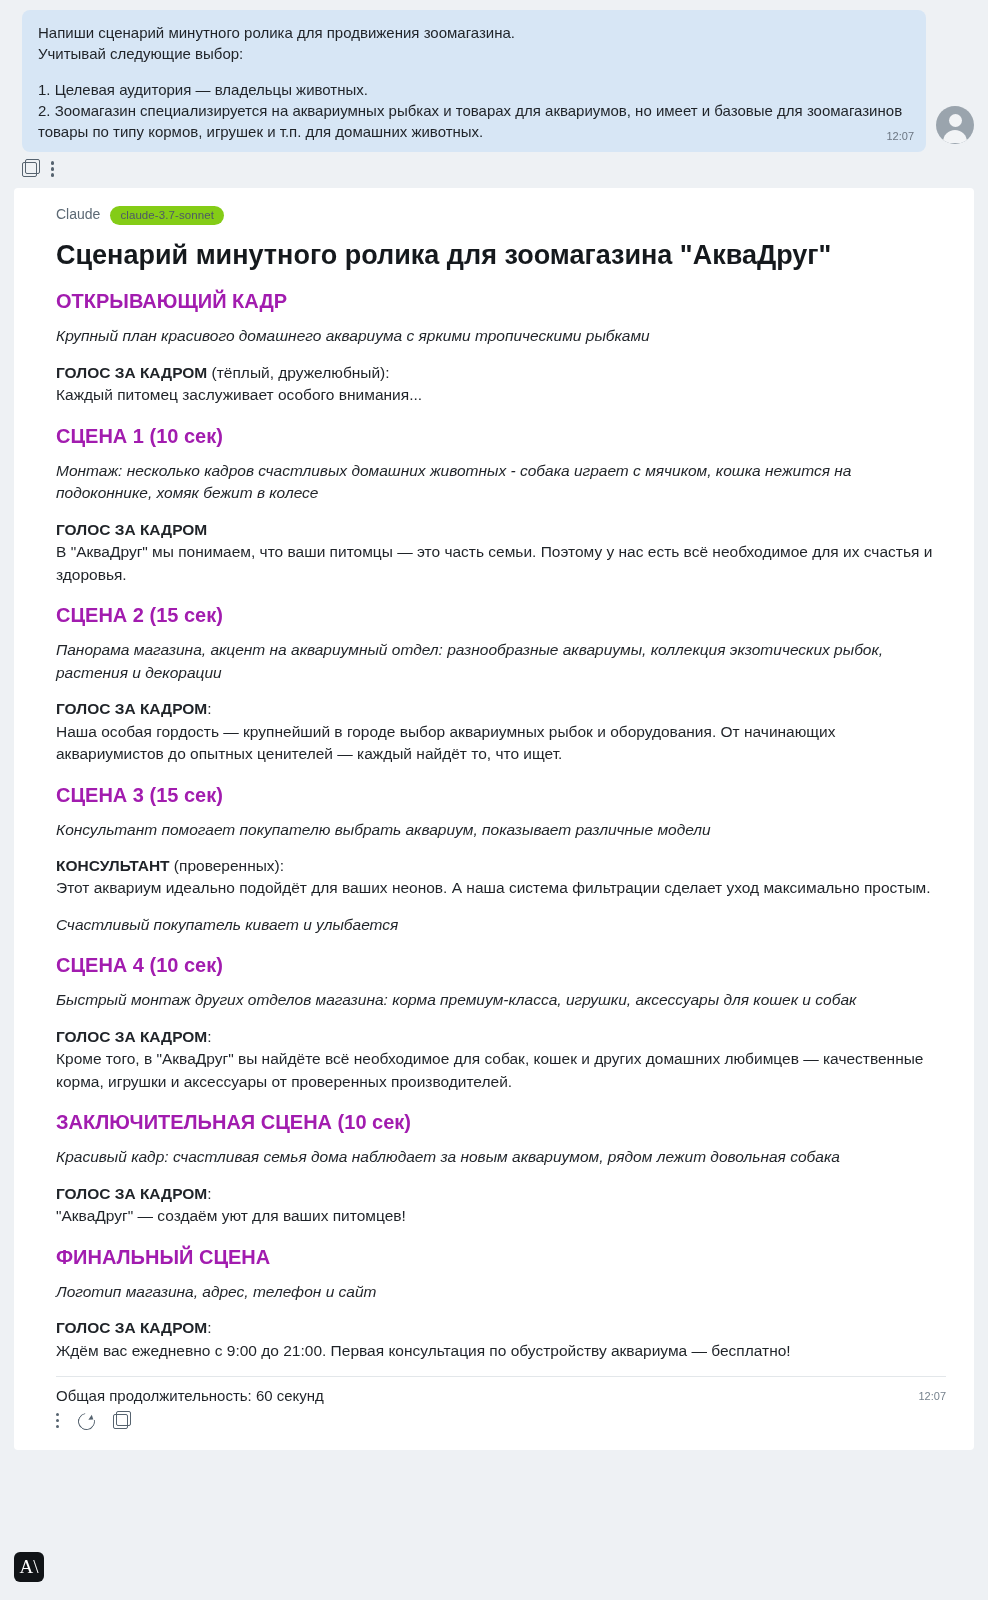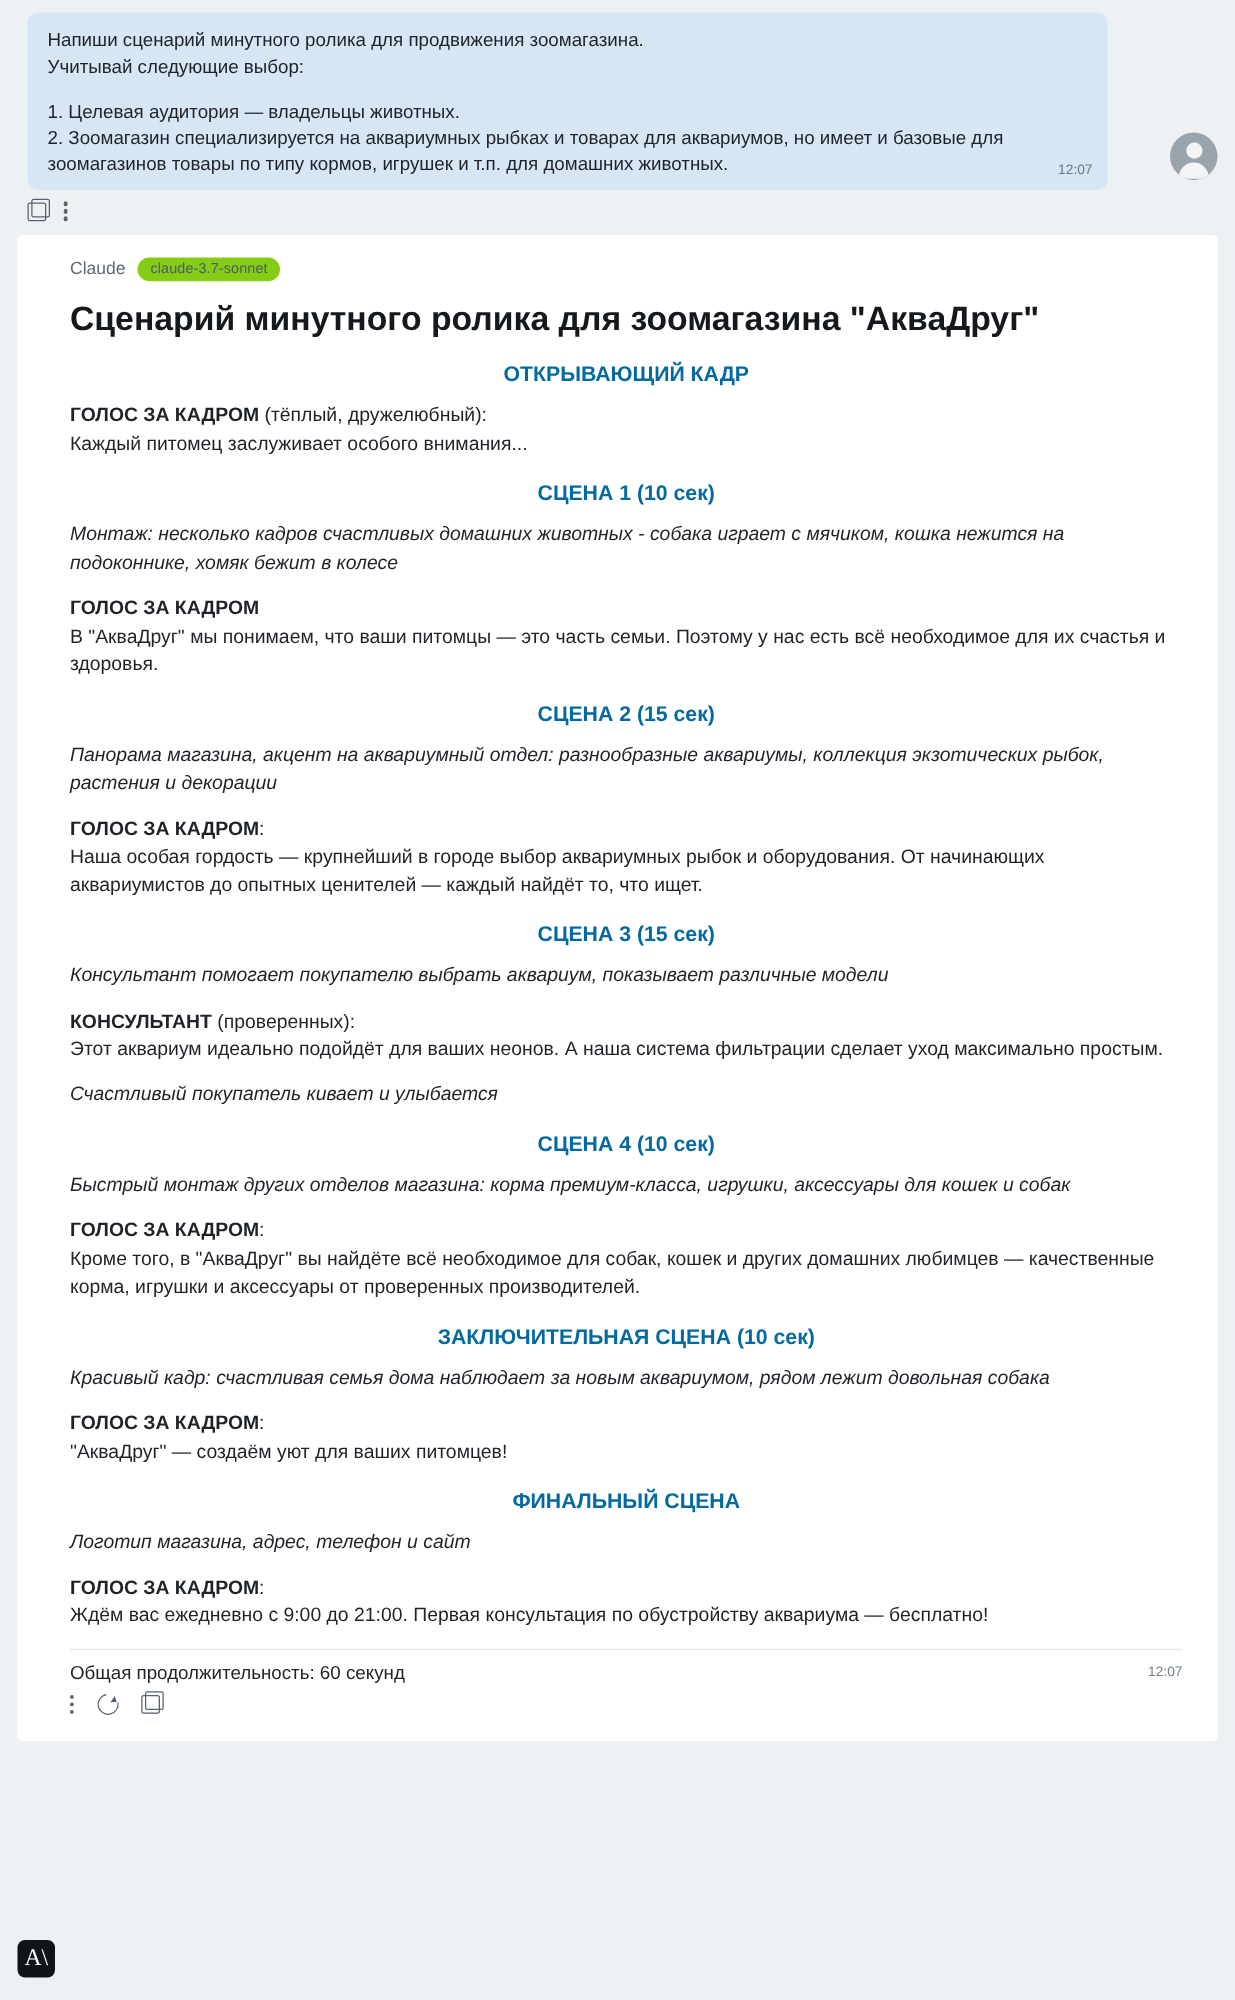--- a/index.html
+++ b/index.html
@@ -13,21 +13,20 @@
     min-height: 1600px;
     position: relative;
     overflow-x: hidden;
   }
 
   
   .user-row {
     display: flex;
     align-items: flex-start;
     padding: 10px 14px 0 22px;
-    gap: 40px;
   }
   .user-bubble {
     background: #d7e6f5;
     border-radius: 8px;
     padding: 12px 16px 10px 16px;
     color: #1f2328;
     font-size: 15px;
     line-height: 1.42;
     flex: 1;
     position: relative;
@@ -155,25 +154,24 @@
   }
 
   h1.title {
     font-size: 27px;
     line-height: 1.22;
     margin: 0 0 16px 0;
     color: #15191d;
     font-weight: bold;
   }
   h2.sect {
-    font-size: 17px;
+    font-size: 20px;
     margin: 18px 0 12px 0;
-    color: #0369a1;
+    color: #a21caf;
     font-weight: bold;
-    text-align: center;
   }
   p.stage {
     font-style: italic;
     font-size: 15.5px;
     line-height: 1.45;
     margin: 0 0 14px 0;
     color: #1f2328;
   }
   p.line {
     font-size: 15.5px;
@@ -275,20 +273,21 @@
 <div class="assistant-card">
 
   <div class="assistant-head">
     <span class="assistant-name">Claude</span>
     <span class="model-badge">claude-3.7-sonnet</span>
   </div>
 
   <h1 class="title">Сценарий минутного ролика для зоомагазина "АкваДруг"</h1>
 
   <h2 class="sect">ОТКРЫВАЮЩИЙ КАДР</h2>
+  <p class="stage">Крупный план красивого домашнего аквариума с яркими тропическими рыбками</p>
   <p class="line"><b class="speaker">ГОЛОС ЗА КАДРОМ</b><span> (тёплый, дружелюбный):</span><br><span>Каждый питомец заслуживает особого внимания...</span></p>
 
   <h2 class="sect">СЦЕНА 1 (10 сек)</h2>
   <p class="stage">Монтаж: несколько кадров счастливых домашних животных - собака играет с мячиком, кошка нежится на подоконнике, хомяк бежит в колесе</p>
   <p class="line"><b class="speaker">ГОЛОС ЗА КАДРОМ</b><span></span><br><span>В "АкваДруг" мы понимаем, что ваши питомцы — это часть семьи. Поэтому у нас есть всё необходимое для их счастья и здоровья.</span></p>
 
   <h2 class="sect">СЦЕНА 2 (15 сек)</h2>
   <p class="stage">Панорама магазина, акцент на аквариумный отдел: разнообразные аквариумы, коллекция экзотических рыбок, растения и декорации</p>
   <p class="line"><b class="speaker">ГОЛОС ЗА КАДРОМ</b><span>:</span><br><span>Наша особая гордость — крупнейший в городе выбор аквариумных рыбок и оборудования. От начинающих аквариумистов до опытных ценителей — каждый найдёт то, что ищет.</span></p>
 

